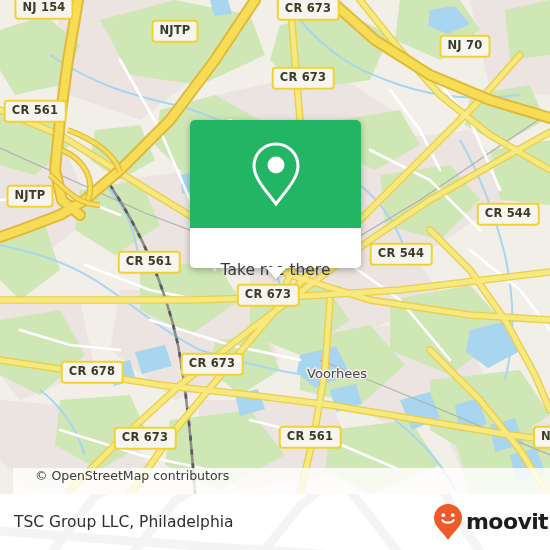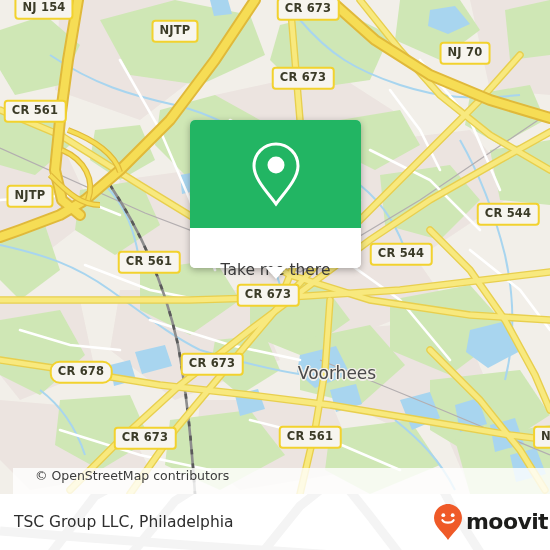--- a/index.html
+++ b/index.html
@@ -46,21 +46,21 @@
     white-space: nowrap;
     transform: translate(-50%, -50%);
     box-sizing: border-box;
   }
 
   
   .place-label {
     position: absolute;
     transform: translate(-50%, -50%);
     font-family: "DejaVu Sans", sans-serif;
-    font-size: 17px;
+    font-size: 13px;
     color: #4a4a4a;
     white-space: nowrap;
     text-shadow:
       1.5px 0 #f2efe9, -1.5px 0 #f2efe9,
       0 1.5px #f2efe9, 0 -1.5px #f2efe9,
       1px 1px #f2efe9, -1px -1px #f2efe9,
       1px -1px #f2efe9, -1px 1px #f2efe9;
   }
 
   
@@ -338,29 +338,29 @@
           <path d="M50 175 C70 195 82 205 100 205"></path>
           <path d="M68 130 C95 140 115 155 120 172"></path>
         </g>
       </g>
     </svg>
 
     <div id="shields">
         <div class="shield" style="left: 44px; top: 8px;">NJ 154</div>
         <div class="shield" style="left: 175px; top: 31px;">NJTP</div>
         <div class="shield" style="left: 308px; top: 9px;">CR 673</div>
-        <div class="shield" style="left: 465px; top: 53px;">NJ 70</div>
+        <div class="shield" style="left: 465px; top: 46px;">NJ 70</div>
         <div class="shield" style="left: 303px; top: 78px;">CR 673</div>
         <div class="shield" style="left: 35px; top: 111px;">CR 561</div>
         <div class="shield" style="left: 30px; top: 196px;">NJTP</div>
         <div class="shield" style="left: 508px; top: 214px;">CR 544</div>
         <div class="shield" style="left: 401px; top: 254px;">CR 544</div>
         <div class="shield" style="left: 149px; top: 262px;">CR 561</div>
         <div class="shield" style="left: 268px; top: 295px;">CR 673</div>
-        <div class="shield" style="left: 81px; top: 372px; border-radius: 10px;">CR 678</div>
+        <div class="shield" style="left: 92px; top: 372px;">CR 678</div>
         <div class="shield" style="left: 212px; top: 364px;">CR 673</div>
         <div class="shield" style="left: 310px; top: 437px;">CR 561</div>
         <div class="shield" style="left: 145px; top: 438px;">CR 673</div>
         <div class="shield" style="left: 546px; top: 437px;">N</div>
       </div>
 
     <div id="places">
         <div class="place-label" style="left: 337px; top: 373px;">Voorhees</div>
       </div>
 

